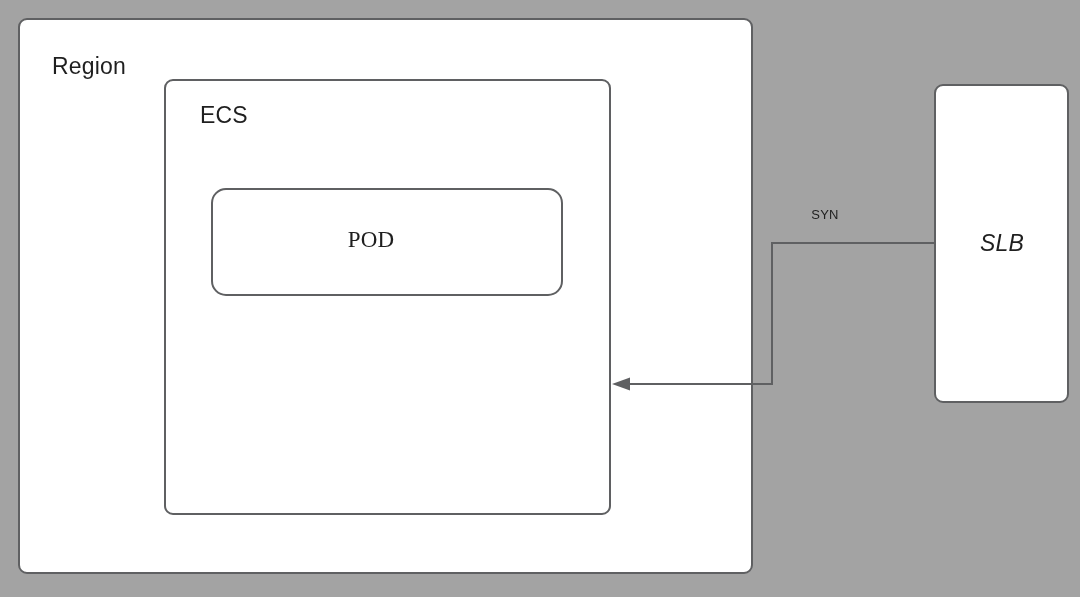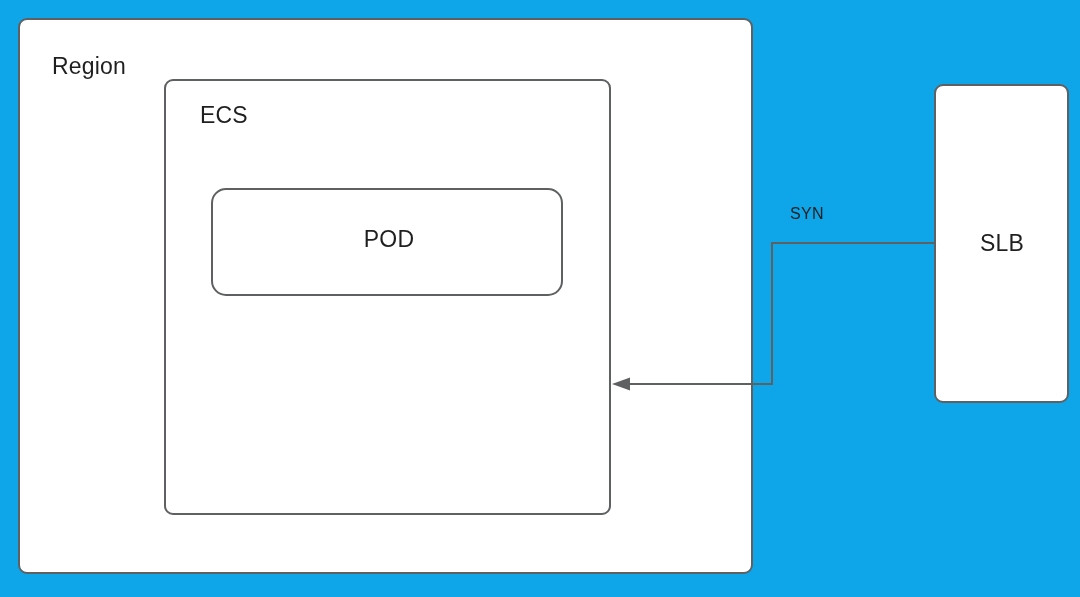--- a/index.html
+++ b/index.html
@@ -69,26 +69,28 @@
   .center-label {
     position: absolute;
     color: #1f1f1f;
     font-size: 23px;
     line-height: 1;
     white-space: nowrap;
     letter-spacing: 0.2px;
     transform: translate(-50%, -50%);
   }
   #pod-label {
-    left: 389px;
+    left: 371px;
     top: 239px;
+    font-family: Liberation Serif, serif;
   }
   #slb-label {
     left: 1002px;
     top: 243px;
+    font-style: italic;
   }
   #connector-svg {
     position: absolute;
     left: 0;
     top: 0;
     width: 1080px;
     height: 597px;
     overflow: visible;
     pointer-events: none;
   }
@@ -98,34 +100,34 @@
     stroke-width: 2;
     stroke-linecap: square;
     stroke-linejoin: miter;
   }
   .edge-arrowhead {
     fill: #5f6062;
     stroke: none;
   }
   #syn-label {
     position: absolute;
-    left: 807px;
+    left: 825px;
     top: 214px;
     transform: translate(-50%, -50%);
     color: #1f1f1f;
-    font-size: 16px;
+    font-size: 13px;
     line-height: 1;
     white-space: nowrap;
     letter-spacing: 0.3px;
   }
 </style>
 </head>
 <body>
 
-<div id="canvas" style="background: #0ea5e9;">
+<div id="canvas" style="background: #a3a3a3;">
 
   <div class="node" id="region-box" style="left: 18px; top: 18px; width: 735px; height: 556px;"></div>
   <div class="corner-label" id="region-label">Region</div>
 
   <div class="node" id="ecs-box" style="left: 164px; top: 79px; width: 447px; height: 436px;"></div>
   <div class="corner-label" id="ecs-label">ECS</div>
 
   <div class="node" id="pod-box" style="left: 211px; top: 188px; width: 352px; height: 108px;"></div>
   <div class="center-label" id="pod-label">POD</div>
 

